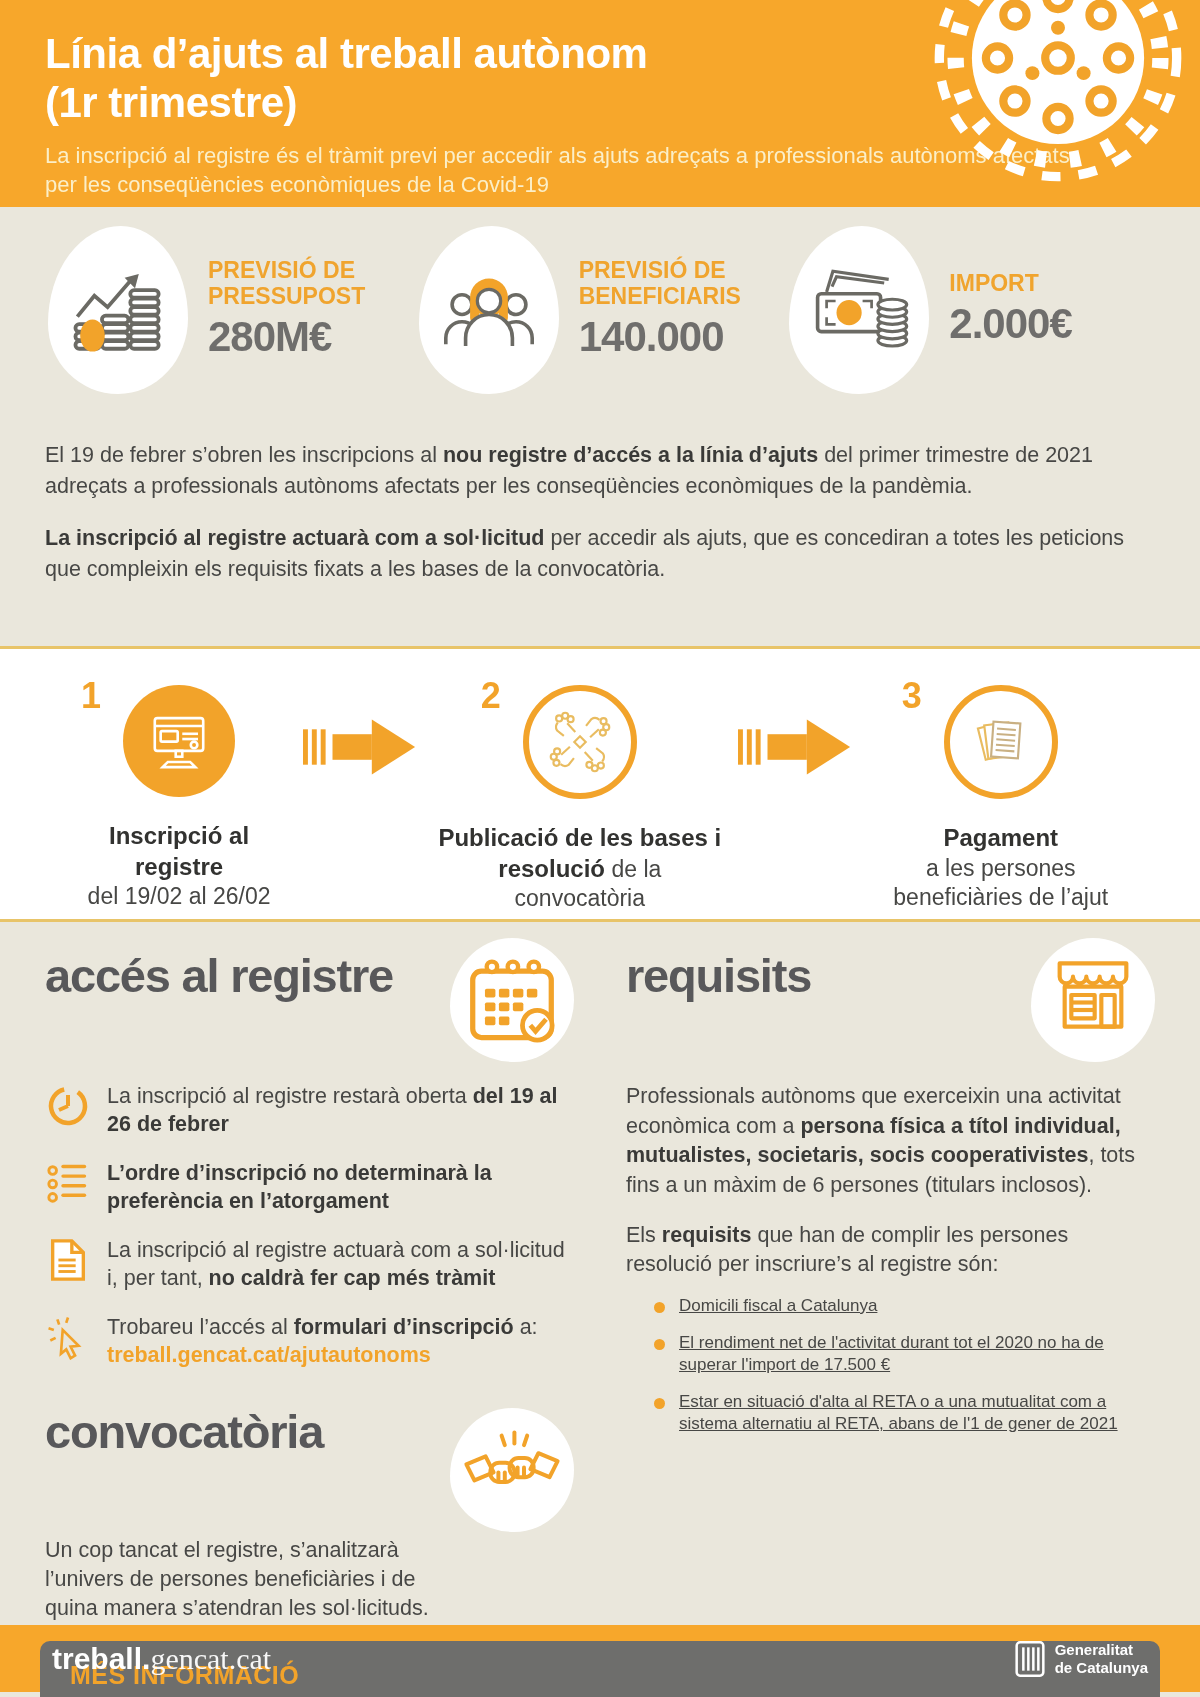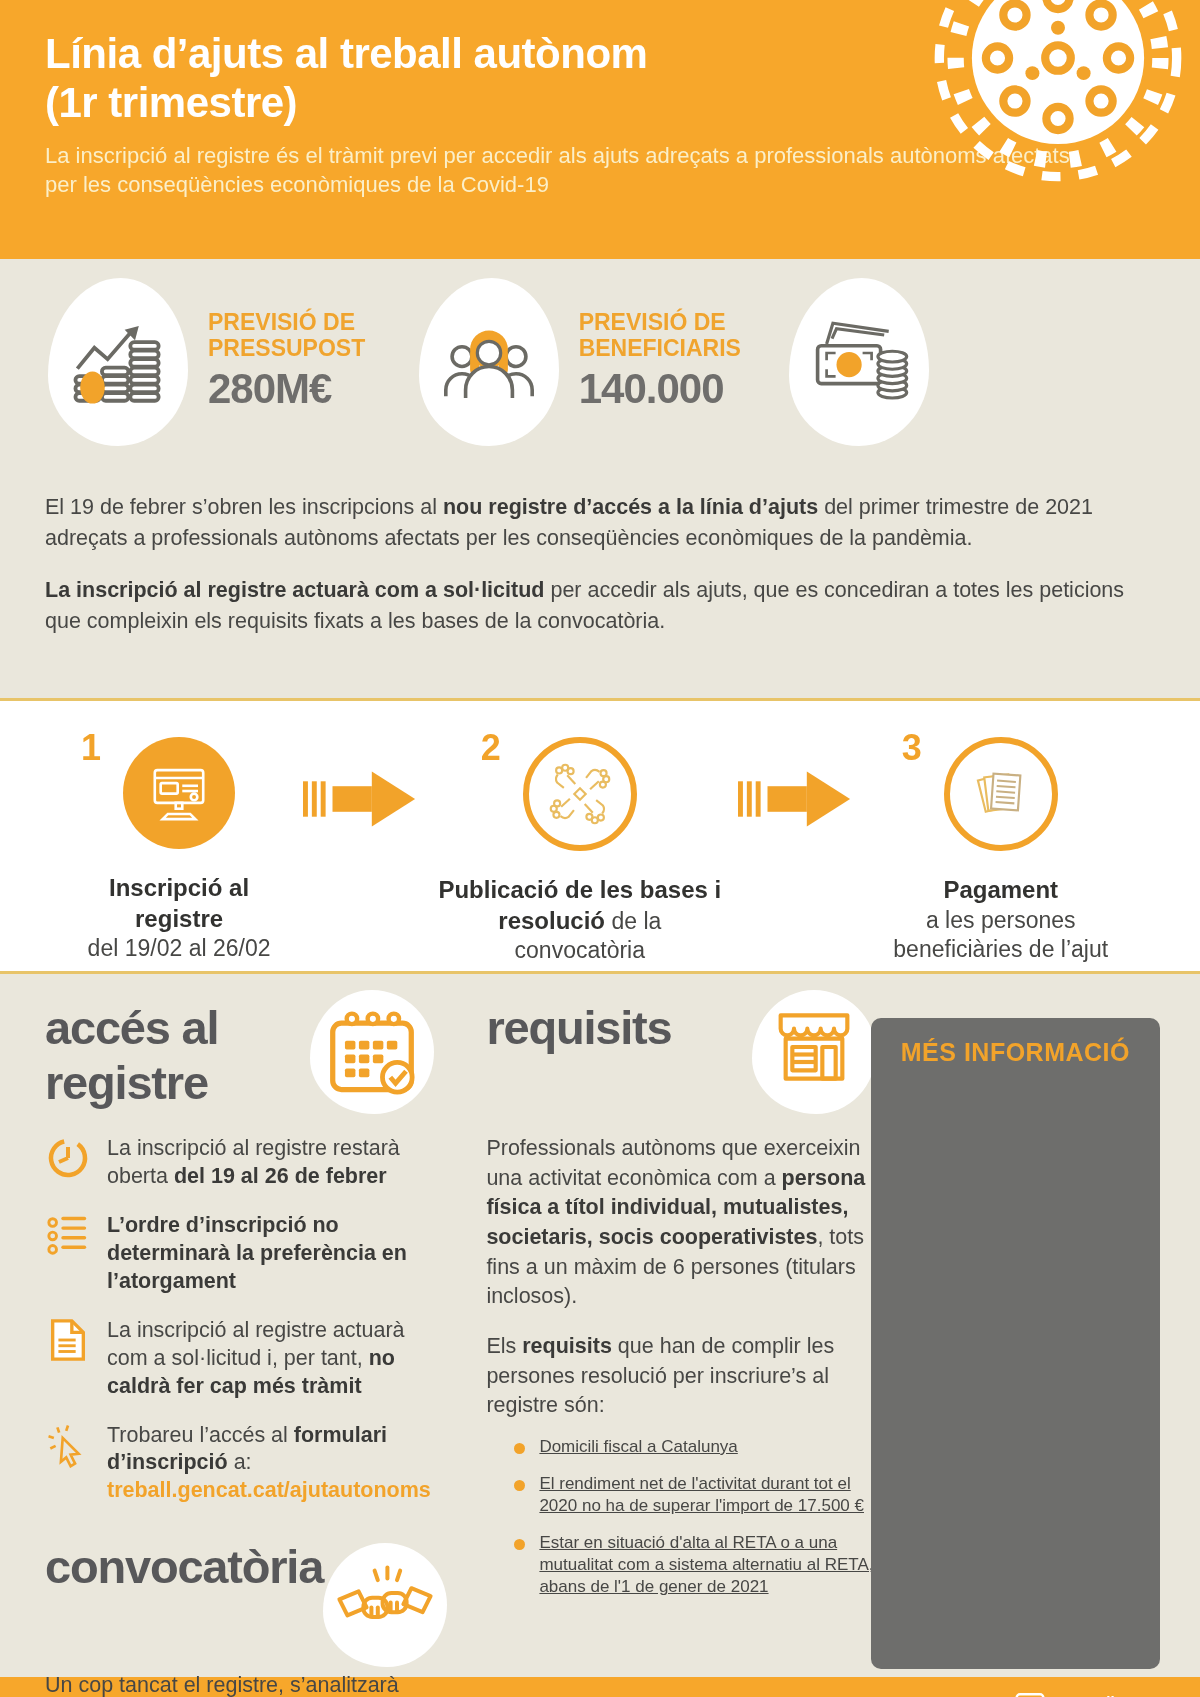--- a/index.html
+++ b/index.html
@@ -1,20 +1,20 @@
 <!DOCTYPE html>
 <html><head>
 <meta charset="utf-8">
 <style>
   html,body{margin:0;padding:0;background:#ffffff;}
   .page{position:relative;width:1200px;height:1697px;overflow:hidden;
         background:#EAE7DC;font-family:"Liberation Sans",sans-serif;}
 
   
-  .hdr{position:relative;height:259px;background:#F7A72B;overflow:hidden;
+  .hdr{position:relative;height:207px;background:#F7A72B;overflow:hidden;
        padding:30px 45px 0;box-sizing:border-box;}
   .hdr-title{font-size:42px;font-weight:700;color:#ffffff;line-height:1.16;letter-spacing:-.5px;}
   .hdr-sub{margin:15px 0 0;font-size:22px;color:#FBEFC8;line-height:1.3;max-width:1060px;}
   .virus{position:absolute;top:-70px;right:14px;}
 
   
   .stats{height:205px;display:flex;align-items:center;padding:18px 48px;box-sizing:border-box;gap:8px;}
   .stat{flex:1;display:flex;align-items:center;gap:20px;}
   .blob{background:#ffffff;display:flex;align-items:center;justify-content:center;flex:none;}
   .stat .blob{width:140px;height:168px;border-radius:52% 48% 50% 50%/58% 55% 45% 42%;}
@@ -40,21 +40,21 @@
   .circle.filled{background:#F2A32A;}
   .circle.ring{width:102px;height:102px;background:#fff;border:6px solid #F2A32A;}
   .step-text{margin:24px auto 0;font-size:23px;color:#474745;line-height:1.28;}
   .step-1 .step-text{max-width:195px;}
   .step-2 .step-text{max-width:295px;}
   .step-3 .step-text{max-width:270px;text-align:center;}
   .step-title{font-weight:700;font-size:24px;color:#323230;}
   .flow{flex:1;display:flex;justify-content:center;margin-top:30px;}
 
   
-  .main{height:703px;box-sizing:border-box;display:flex;flex-direction:row;padding:26px 45px 0;}
+  .main{height:703px;box-sizing:border-box;display:flex;flex-direction:column;padding:26px 45px 0;}
   .cols{display:flex;gap:52px;flex:1;}
   .col{flex:1;min-width:0;}
   h2{margin:0;font-size:47px;font-weight:800;color:#58585A;letter-spacing:-1.2px;}
   .sec-head{display:flex;justify-content:space-between;align-items:flex-start;}
   .icon-blob{width:124px;height:124px;background:#ffffff;flex:none;margin-top:-10px;
              border-radius:50% 50% 48% 52%/55% 50% 50% 45%;
              display:flex;align-items:center;justify-content:center;}
   .bullet{display:flex;gap:16px;margin-top:21px;align-items:flex-start;}
   .bullet-icon{flex:none;width:46px;}
   .bullet p{margin:0;font-size:21.5px;line-height:1.3;color:#474745;}
@@ -180,20 +180,24 @@
           <g fill="#fff" stroke="#6B6A64" stroke-width="3.5">
             <ellipse cx="97" cy="94" rx="16" ry="6"></ellipse>
               <ellipse cx="97" cy="86" rx="16" ry="6"></ellipse>
             <ellipse cx="97" cy="78" rx="16" ry="6"></ellipse>
               <ellipse cx="97" cy="70" rx="16" ry="6"></ellipse>
             <ellipse cx="97" cy="62" rx="16" ry="6"></ellipse>
               <ellipse cx="97" cy="54" rx="16" ry="6"></ellipse>
           </g>
         </svg>
       </div>
+      <div class="stat-text">
+        <div class="stat-label">IMPORT</div>
+        <div class="stat-value">2.000€</div>
+      </div>
     </div>
   </section>
 
   <section class="intro">
     <p><span>El 19 de febrer s’obren les inscripcions al </span><strong>nou registre d’accés a la línia d’ajuts</strong><span> del primer trimestre de 2021 adreçats a professionals autònoms afectats per les conseqüències econòmiques de la pandèmia.</span></p>
     <p><strong>La inscripció al registre actuarà com a sol·licitud</strong><span> per accedir als ajuts, que es concediran a totes les peticions que compleixin els requisits fixats a les bases de la convocatòria.</span></p>
   </section>
 
   <div class="gold-line"></div>
 

